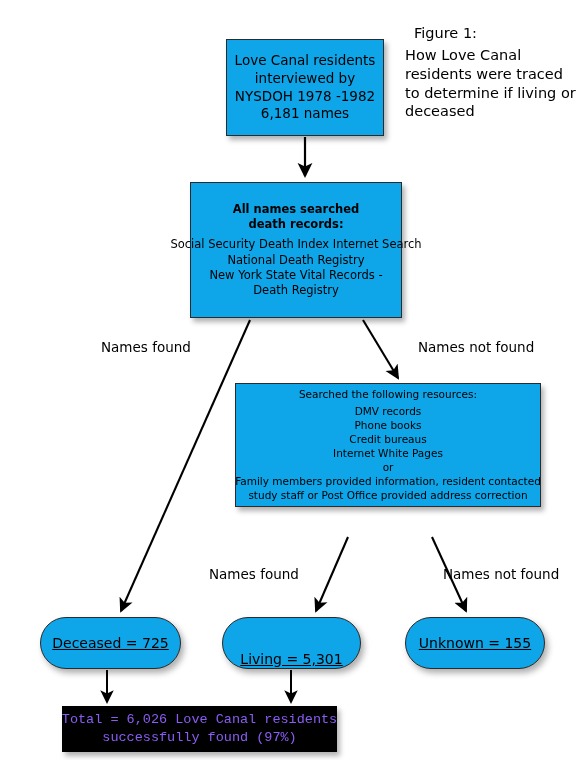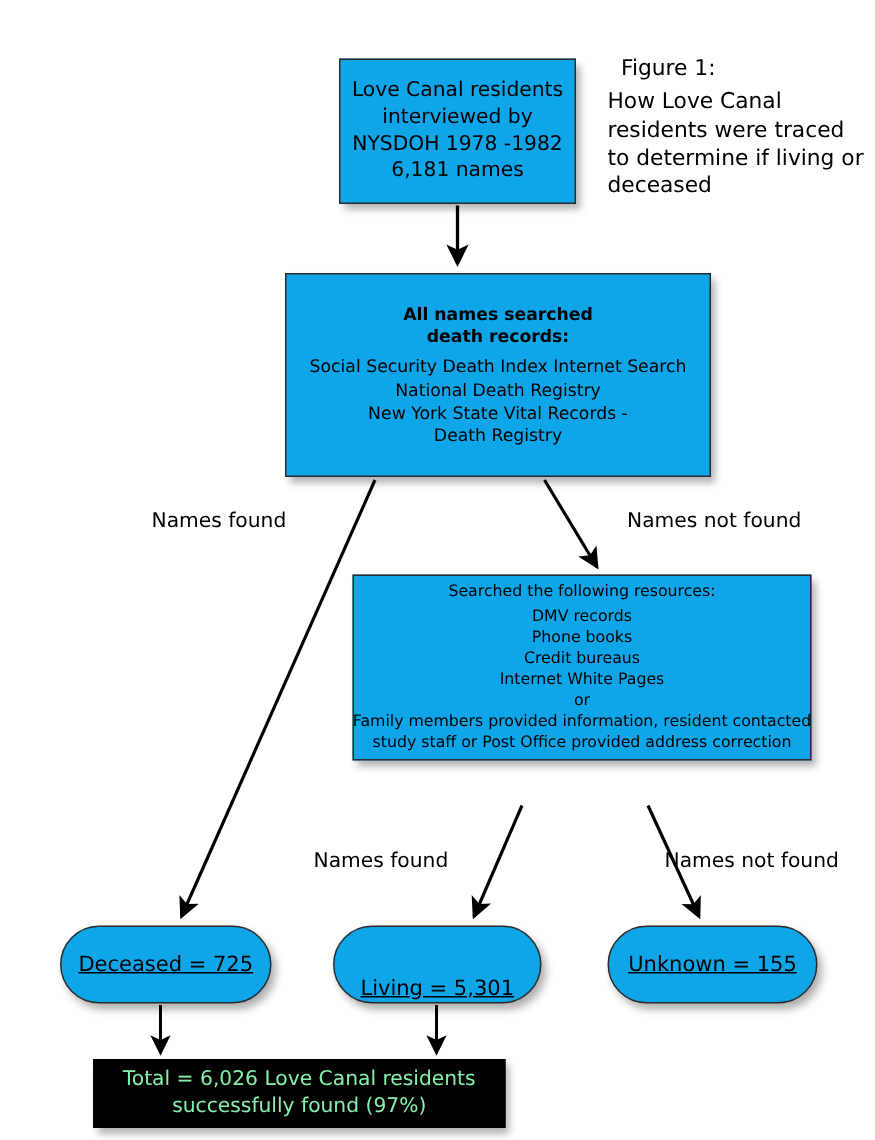--- a/index.html
+++ b/index.html
@@ -40,35 +40,36 @@
     z-index: 2;
   }
   .node.rounded {
     border-radius: 26px;
     box-shadow: 3px 4px 6px rgba(0,0,0,0.32);
     text-decoration: underline;
   }
   .node.inverted {
     background: #000000;
     border: 1px solid #000000;
-    color: #86efac;
+    color: #8b5cf6;
     box-shadow: 3px 4px 5px rgba(0,0,0,0.30);
+    font-family: Liberation Mono, monospace;
   }
 
   .line {
     line-height: 1.32;
     white-space: nowrap;
   }
 
   
   #box-source { left: 226px; top: 39px; width: 158px; height: 97px; }
   #box-source .line { font-size: 13.5px; }
 
   
-  #box-death-search { left: 190px; top: 182px; width: 284px; height: 136px; }
+  #box-death-search { left: 190px; top: 182px; width: 212px; height: 136px; }
   #box-death-search .head { font-size: 13.5px; font-weight: 700; }
   #box-death-search .line { font-size: 11.5px; }
   #box-death-search .gap { height: 5px; }
 
   
   #box-resources { left: 235px; top: 383px; width: 306px; height: 124px; }
   #box-resources .head { font-size: 12.5px; }
   #box-resources .line { font-size: 10.5px; }
   #box-resources .gap { height: 4px; }
 
@@ -89,21 +90,21 @@
     z-index: 3;
   }
   #caption {
     left: 405px;
     top: 24px;
     white-space: normal;
     width: 172px;
     font-size: 14.5px;
     line-height: 1.30;
   }
-  #caption .cap-title { display: block; padding-left: 9px; margin-bottom: 3px; margin-top: 13px; }
+  #caption .cap-title { display: block; padding-left: 9px; margin-bottom: 3px; }
   .edge-label { font-size: 13.5px; }
   #label-found-1     { left: 101px; top: 339px; }
   #label-not-found-1 { left: 418px; top: 339px; }
   #label-found-2     { left: 209px; top: 566px; }
   #label-not-found-2 { left: 443px; top: 566px; }
 </style>
 </head>
 <body>
 
 <div id="canvas">

